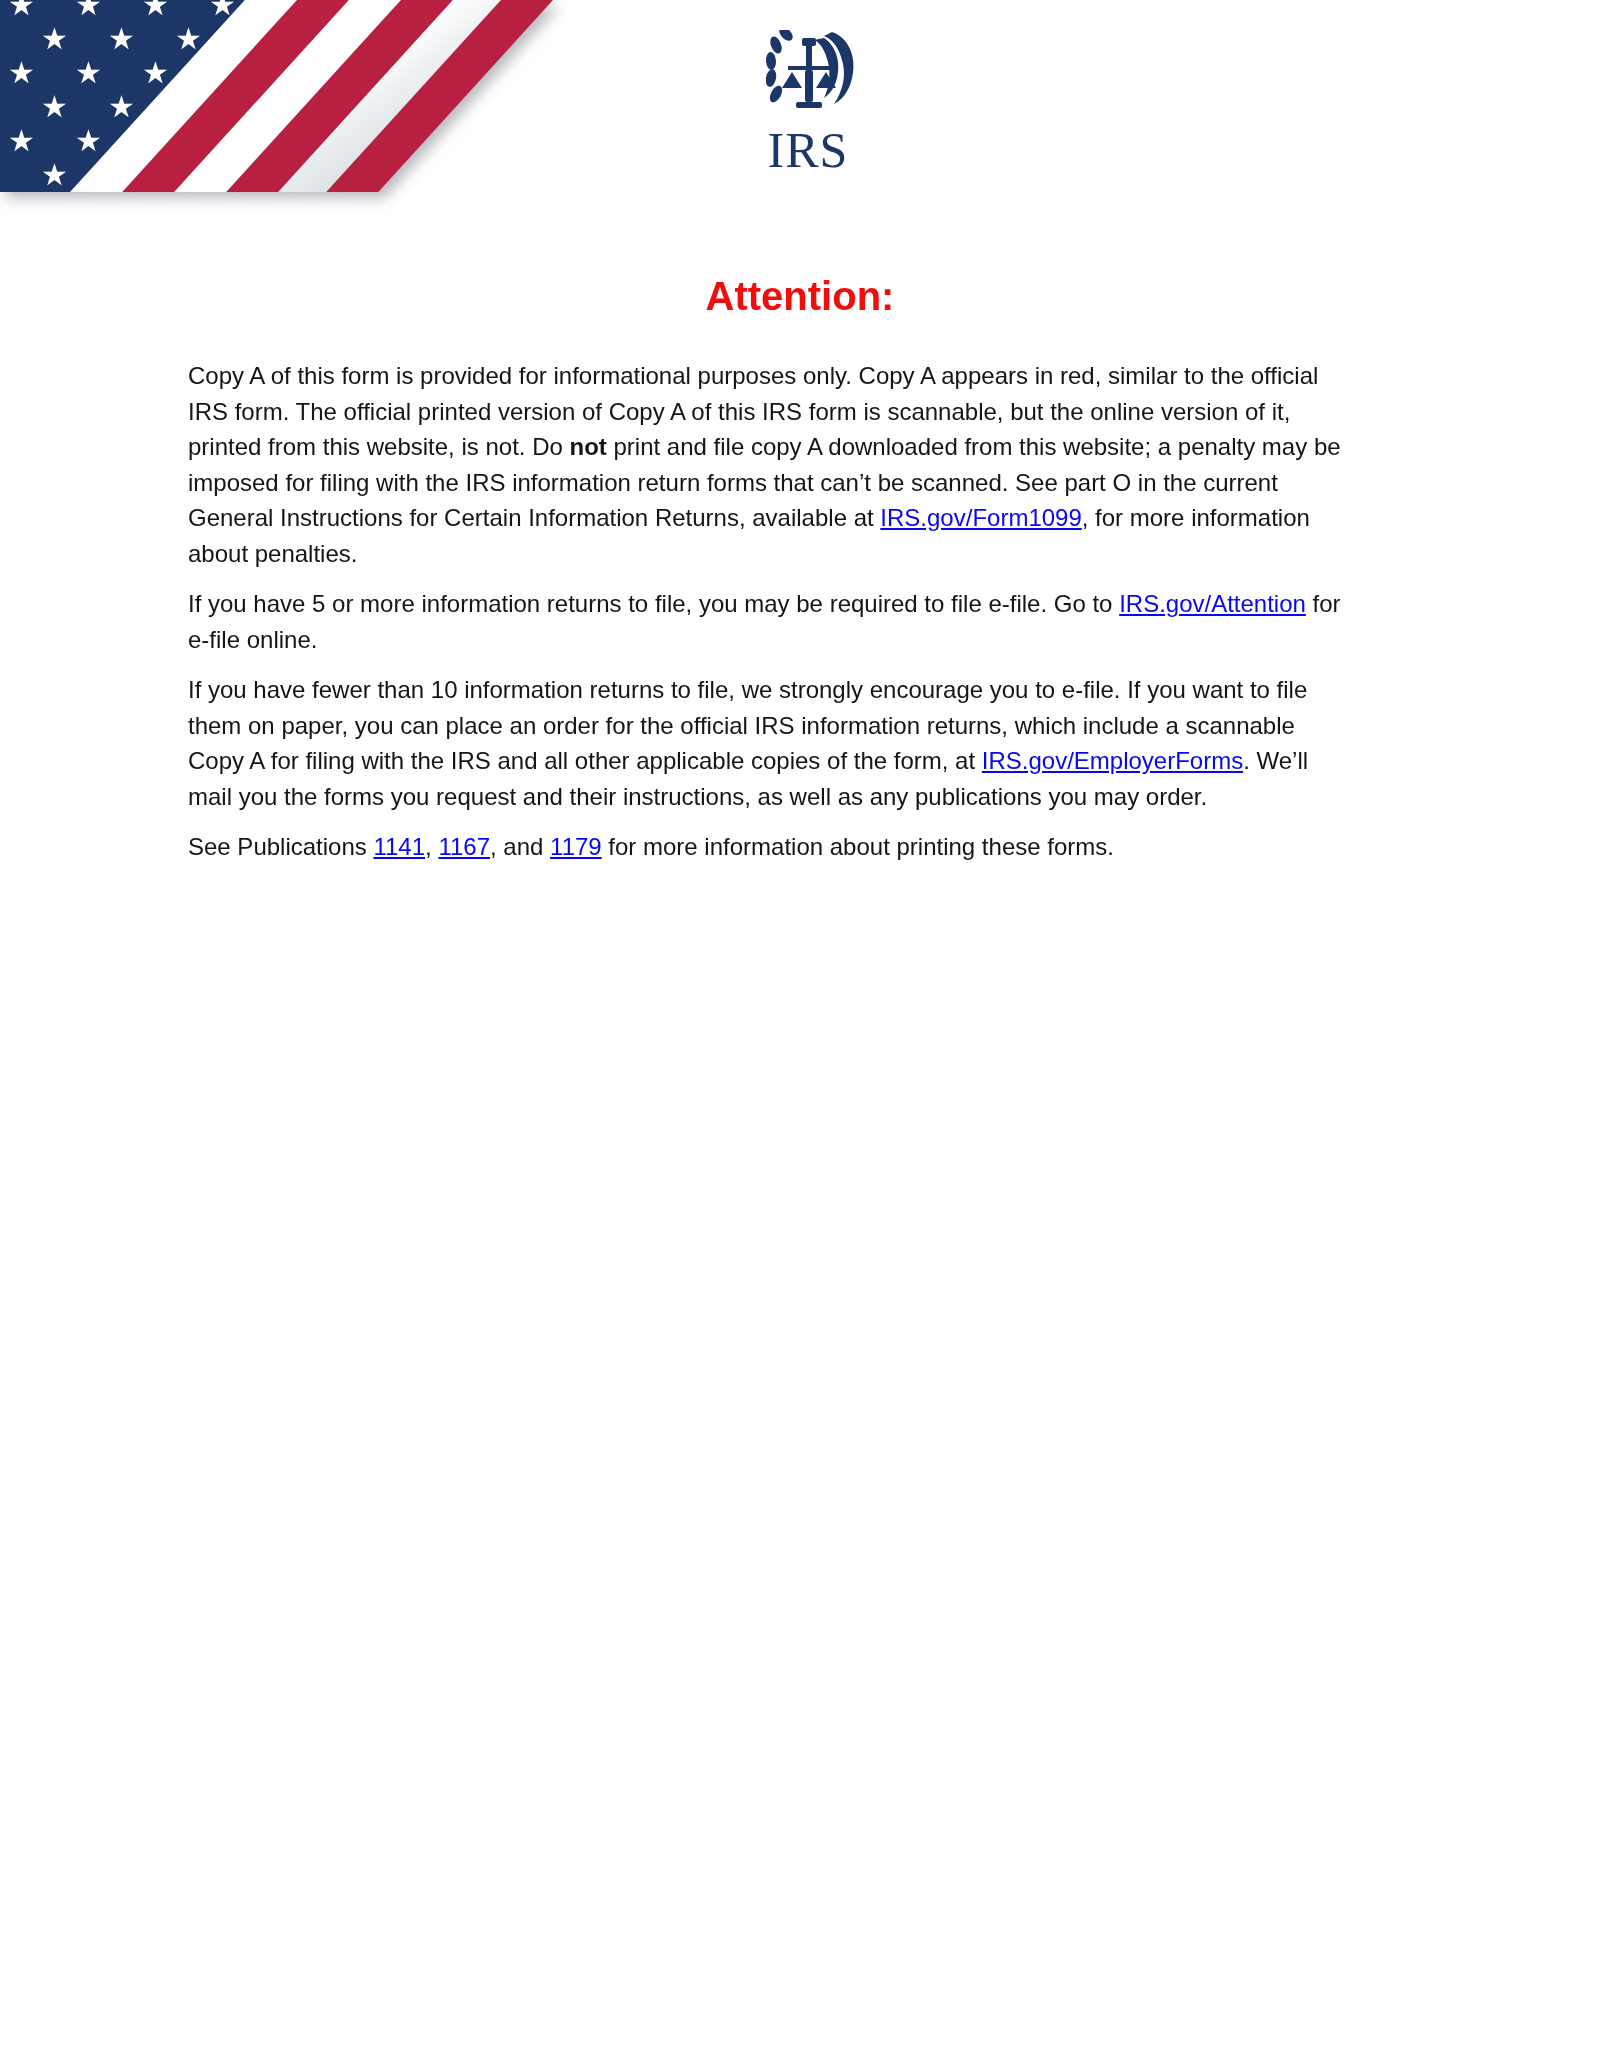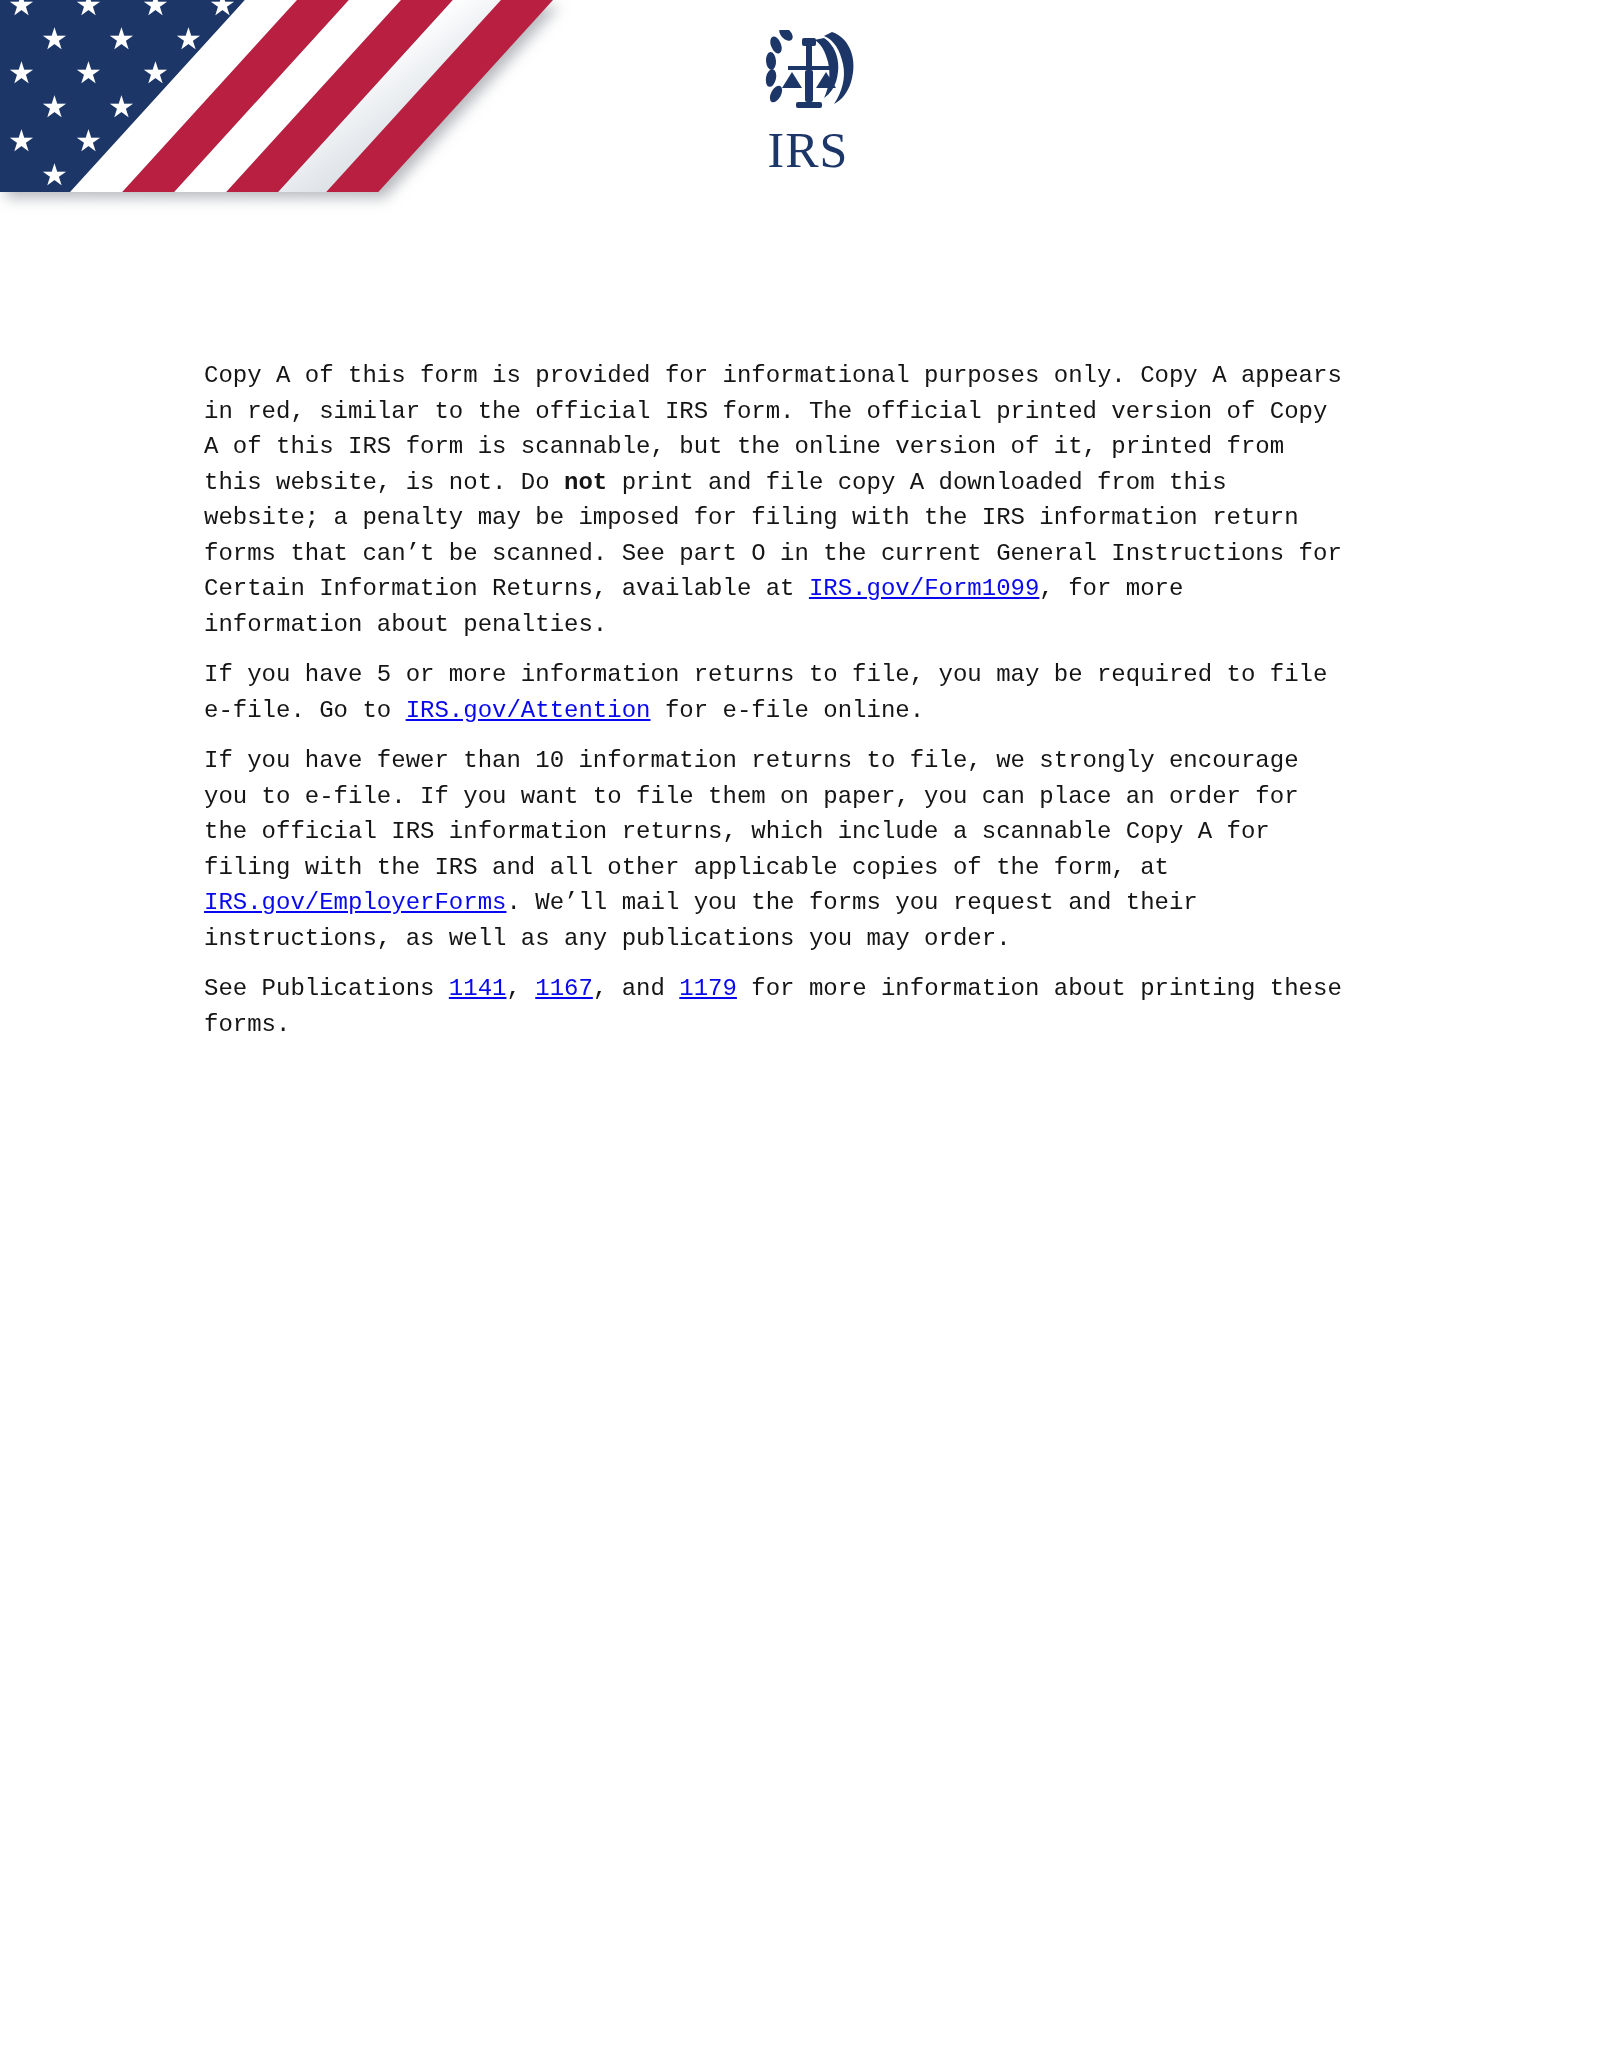--- a/index.html
+++ b/index.html
@@ -45,21 +45,21 @@
   
   h1.attention {
     position:absolute; top:274px; left:0; width:1600px; margin:0;
     text-align:center; font-size:40px; font-weight:bold;
     color: var(--heading-red, #f20d0d);
   }
   .content {
     position:absolute; top:358px; left:188px; width:1155px;
     font-size:24px; line-height:35.5px;
   }
-  .content p { margin:0 0 15px 16px;font-family:Liberation Mono, monospace; }
+  .content p { margin:0 0 15px 0; }
   .content a { color: var(--link-blue, #0808ee); text-decoration:underline; cursor:pointer; }
   .content b { font-weight:bold; }
 </style>
 </head>
 <body>
 
 <div id="page">
 
   <div class="flag">
     <div class="field">
@@ -118,20 +118,21 @@
 
       <rect fill="#1c3667" x="34" y="36" width="42" height="4"></rect>
       <path fill="#1c3667" d="M38 42 L48 58 L28 58 Z"></path>
       <path fill="#1c3667" d="M72 42 L82 58 L62 58 Z"></path>
       <rect fill="#1c3667" x="51" y="40" width="8" height="32" rx="2"></rect>
       <rect fill="#1c3667" x="42" y="72" width="26" height="6" rx="2"></rect>
     </svg>
     <div class="logo-text">IRS</div>
   </div>
 
+  <h1 class="attention">Attention:</h1>
 
   <div class="content">
       <p><span>Copy A of this form is provided for informational purposes only. Copy A appears in red, similar to the official IRS form. The official printed version of Copy A of this IRS form is scannable, but the online version of it, printed from this website, is not. Do </span><b>not</b><span> print and file copy A downloaded from this website; a penalty may be imposed for filing with the IRS information return forms that can’t be scanned. See part O in the current General Instructions for Certain Information Returns, available at </span><a href="#">IRS.gov/Form1099</a><span>, for more information about penalties.</span></p>
       <p><span>If you have 5 or more information returns to file, you may be required to file e-file. Go to </span><a href="#">IRS.gov/Attention</a><span> for e-file online.</span></p>
       <p><span>If you have fewer than 10 information returns to file, we strongly encourage you to e-file. If you want to file them on paper, you can place an order for the official IRS information returns, which include a scannable Copy A for filing with the IRS and all other applicable copies of the form, at </span><a href="#">IRS.gov/EmployerForms</a><span>. We’ll mail you the forms you request and their instructions, as well as any publications you may order.</span></p>
       <p><span>See Publications </span><a href="#">1141</a><span>, </span><a href="#">1167</a><span>, and </span><a href="#">1179</a><span> for more information about printing these forms.</span></p>
     </div>
 
 </div>
 

